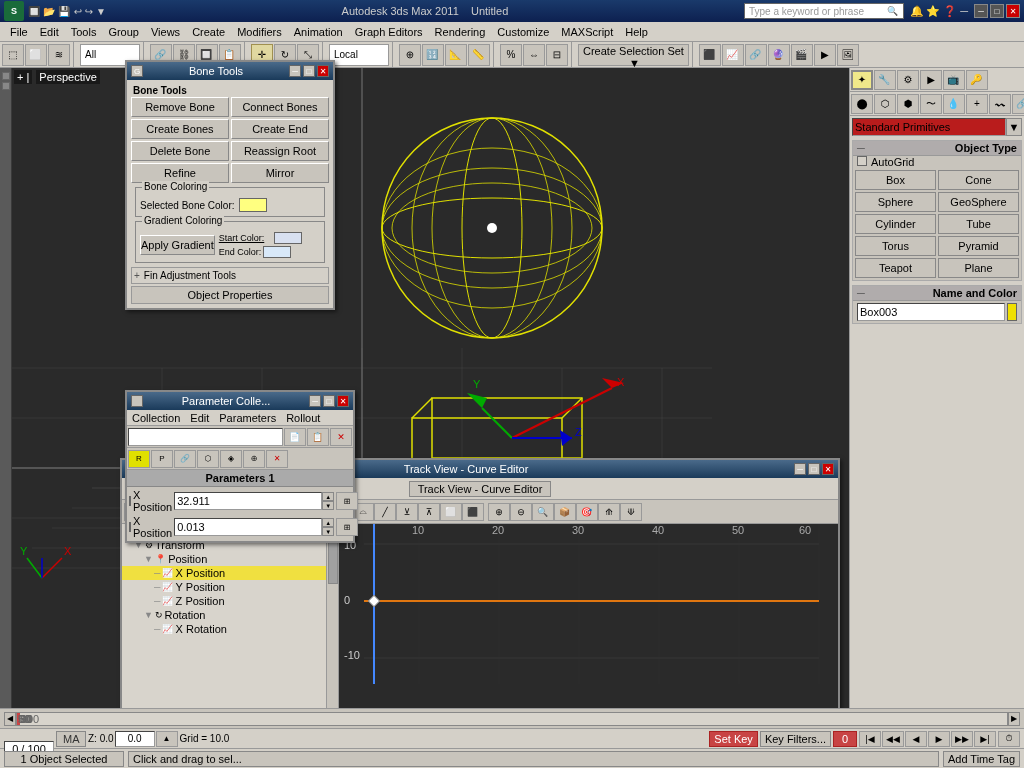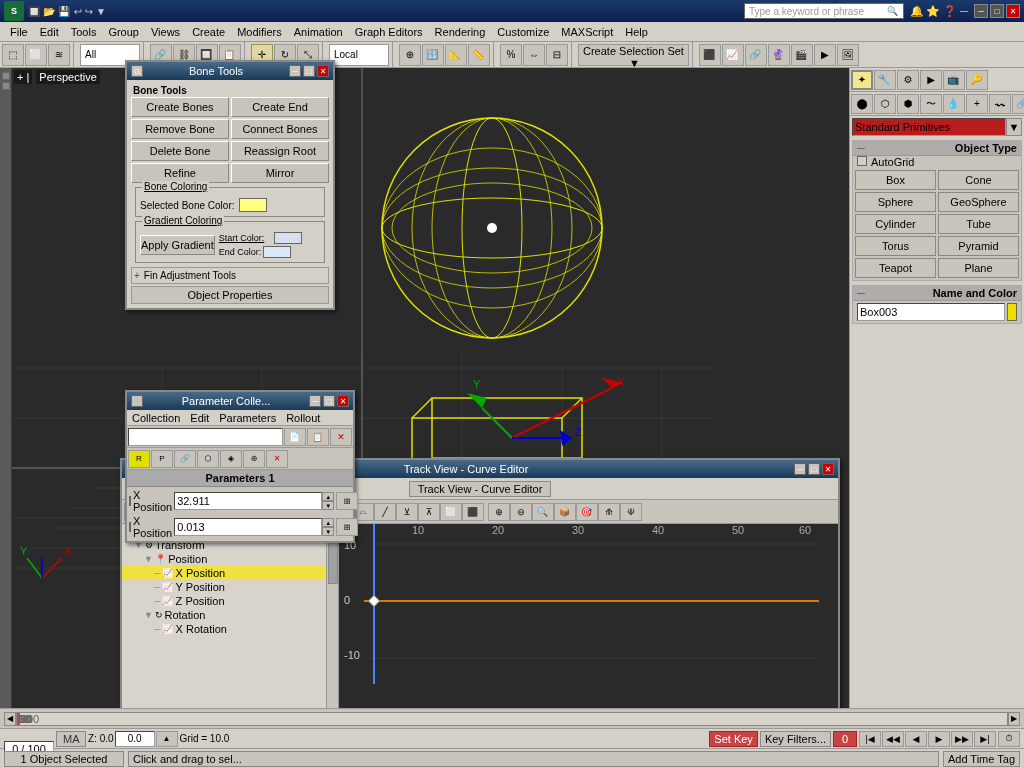--- a/index.html
+++ b/index.html
@@ -155,21 +155,20 @@
       margin: 2px 4px;
       padding: 2px;
       position: relative;
     }
     .group-title {
       position: absolute;
       top: -7px; left: 6px;
       background: #d4d0c8;
       padding: 0 2px;
       font-size: 10px;
-      text-decoration: underline;
     }
     .rp-section {
       background: #c8c4bc;
       margin: 2px;
       border: 1px solid #aaa;
     }
     .rp-section-title {
       background: #b0acac;
       padding: 1px 4px;
       font-weight: bold;
@@ -295,20 +294,25 @@
       cursor: pointer; font-size: 6px;
     }
   </style>
 </head>
 <body>
 
 <div class="title-bar">
   <div class="title-bar-left">
     <div class="app-logo">S</div>
     <span style="color:#ccc;font-size:10px;">🔲 📂 💾 ↩ ↪ ▼</span>
+  </div>
+  <div class="title-bar-center">
+    <span>Autodesk 3ds Max 2011</span>
+    &nbsp;&nbsp;
+    <span>Untitled</span>
   </div>
   <div class="title-bar-right">
     <div class="search-bar">
       <span style="color:#999;font-size:10px;">Type a keyword or phrase</span>
       <span style="margin-left:auto;font-size:9px;">🔍</span>
     </div>
     <span style="color:#ccc;font-size:11px;padding:0 4px;">🔔 ⭐ ❓ ─</span>
     <div class="title-btn">─</div>
     <div class="title-btn">□</div>
     <div class="title-btn close">✕</div>
@@ -528,27 +532,27 @@
       <div class="float-btn">□</div>
       <div class="float-btn close-btn">✕</div>
     </div>
   </div>
 
   <div style="padding:4px;">
 
     <div style="font-size:10px;font-weight:bold;padding:1px 2px;">Bone Tools</div>
 
     <div style="display:flex;gap:2px;margin-bottom:2px;">
+      <div class="panel-btn">Remove Bone</div>
+      <div class="panel-btn">Connect Bones</div>
+    </div>
+
+    <div style="display:flex;gap:2px;margin-bottom:2px;">
       <div class="panel-btn">Create Bones</div>
       <div class="panel-btn">Create End</div>
-    </div>
-
-    <div style="display:flex;gap:2px;margin-bottom:2px;">
-      <div class="panel-btn">Remove Bone</div>
-      <div class="panel-btn">Connect Bones</div>
     </div>
 
     <div style="display:flex;gap:2px;margin-bottom:2px;">
       <div class="panel-btn">Delete Bone</div>
       <div class="panel-btn">Reassign Root</div>
     </div>
 
     <div style="display:flex;gap:2px;margin-bottom:4px;">
       <div class="panel-btn">Refine</div>
       <div class="panel-btn">Mirror</div>

